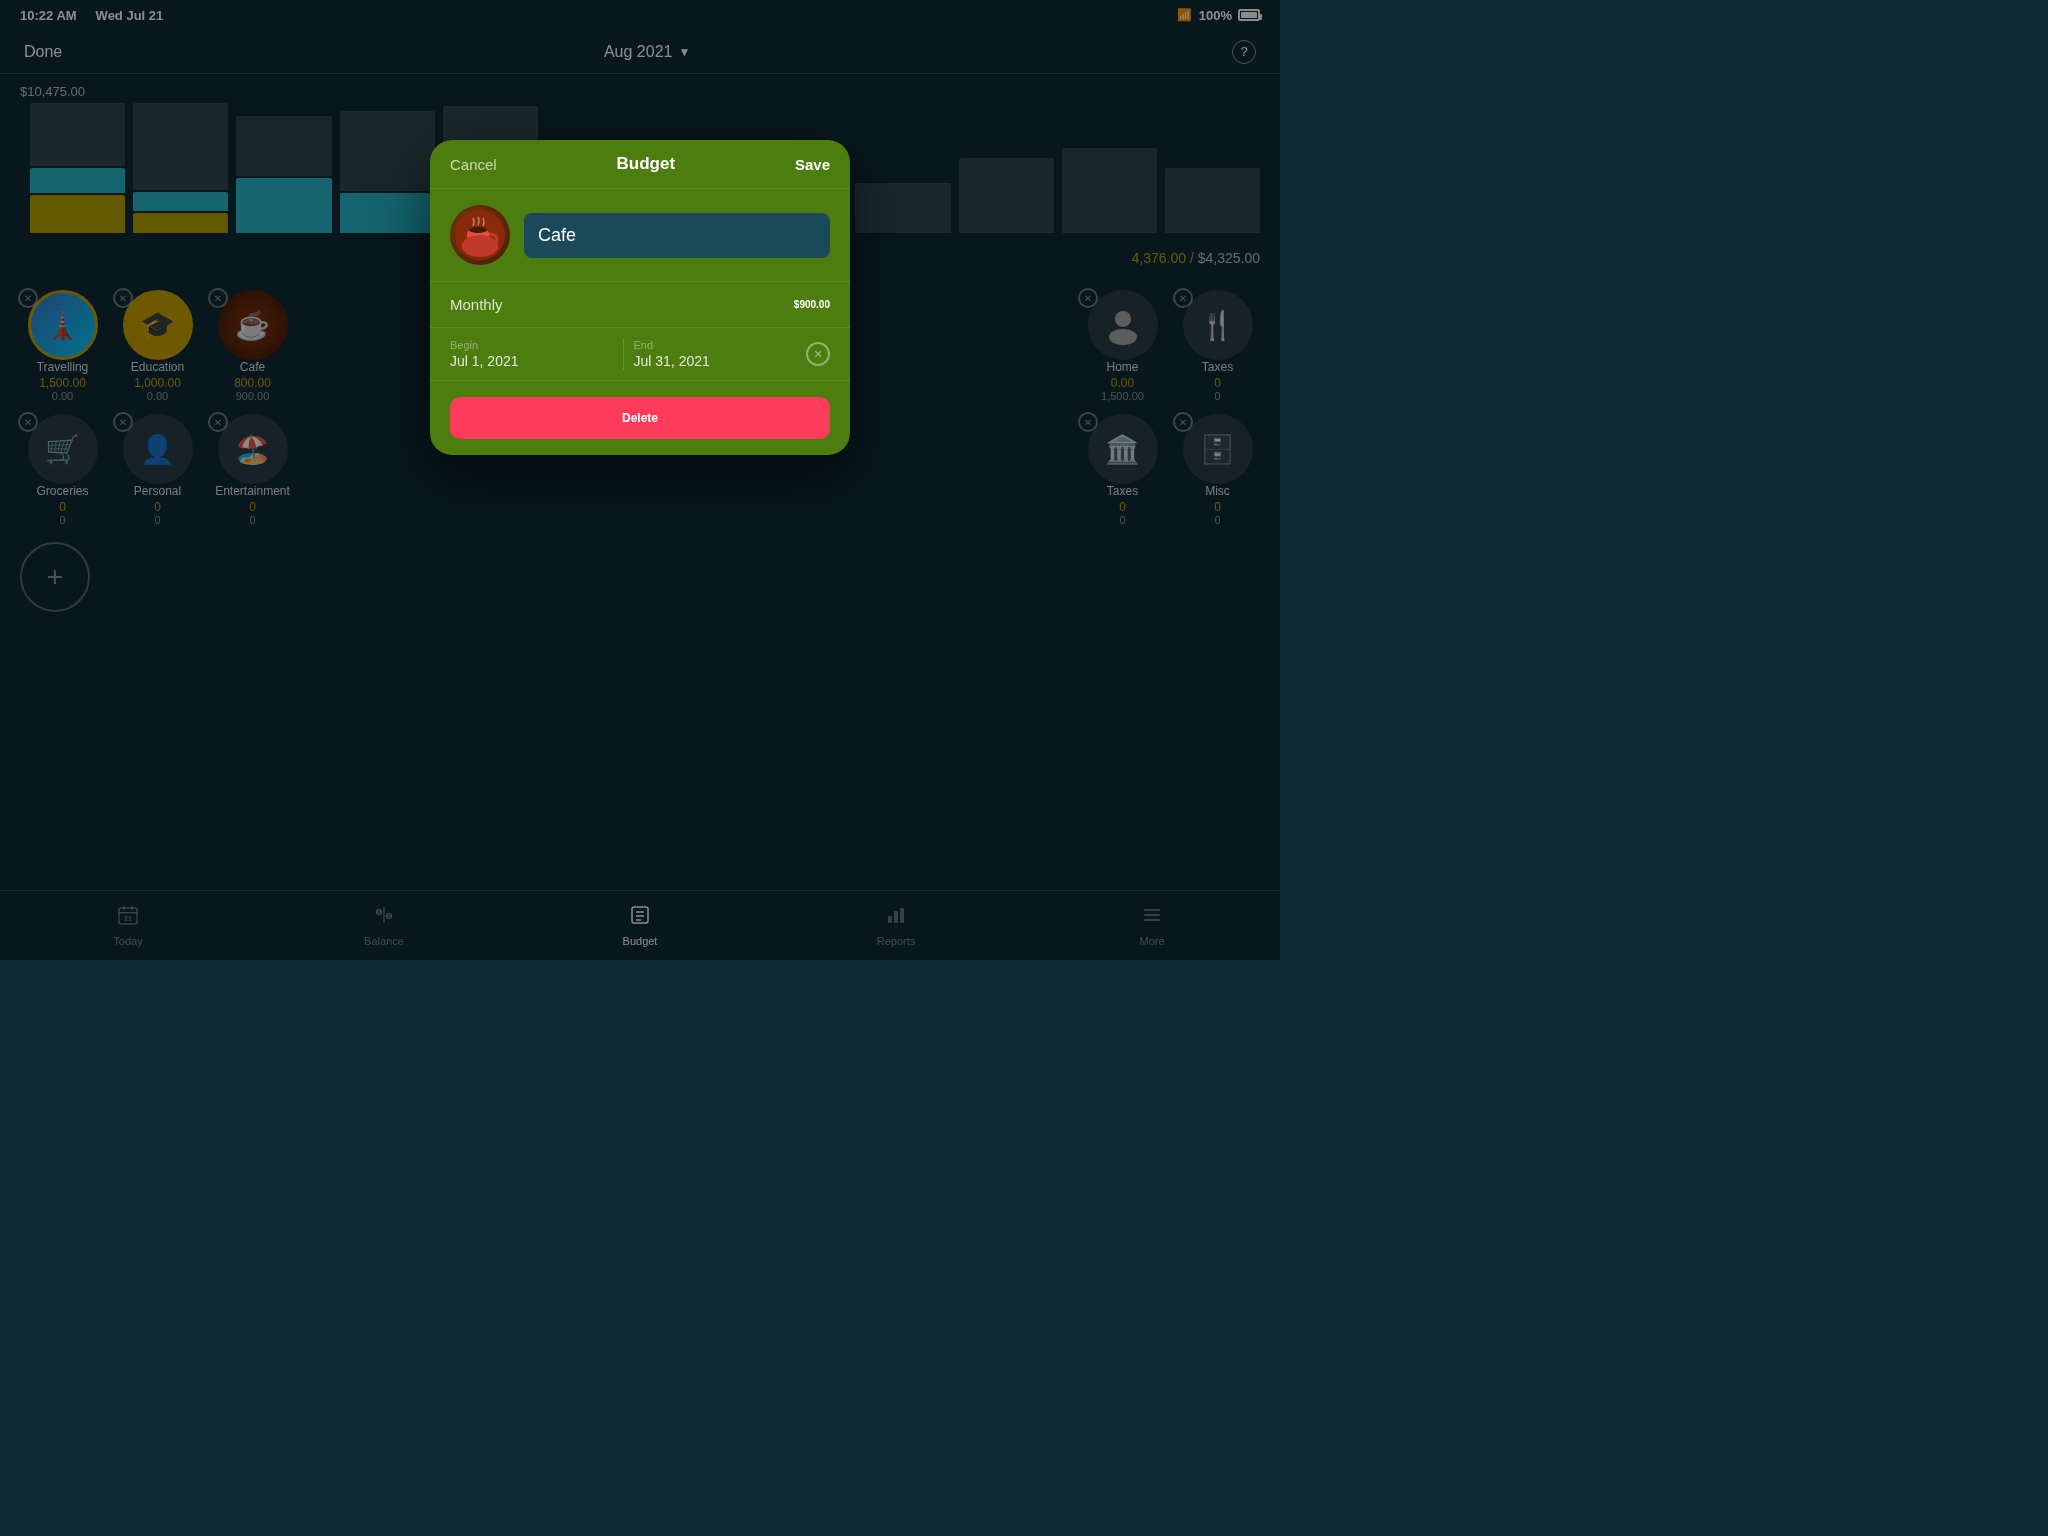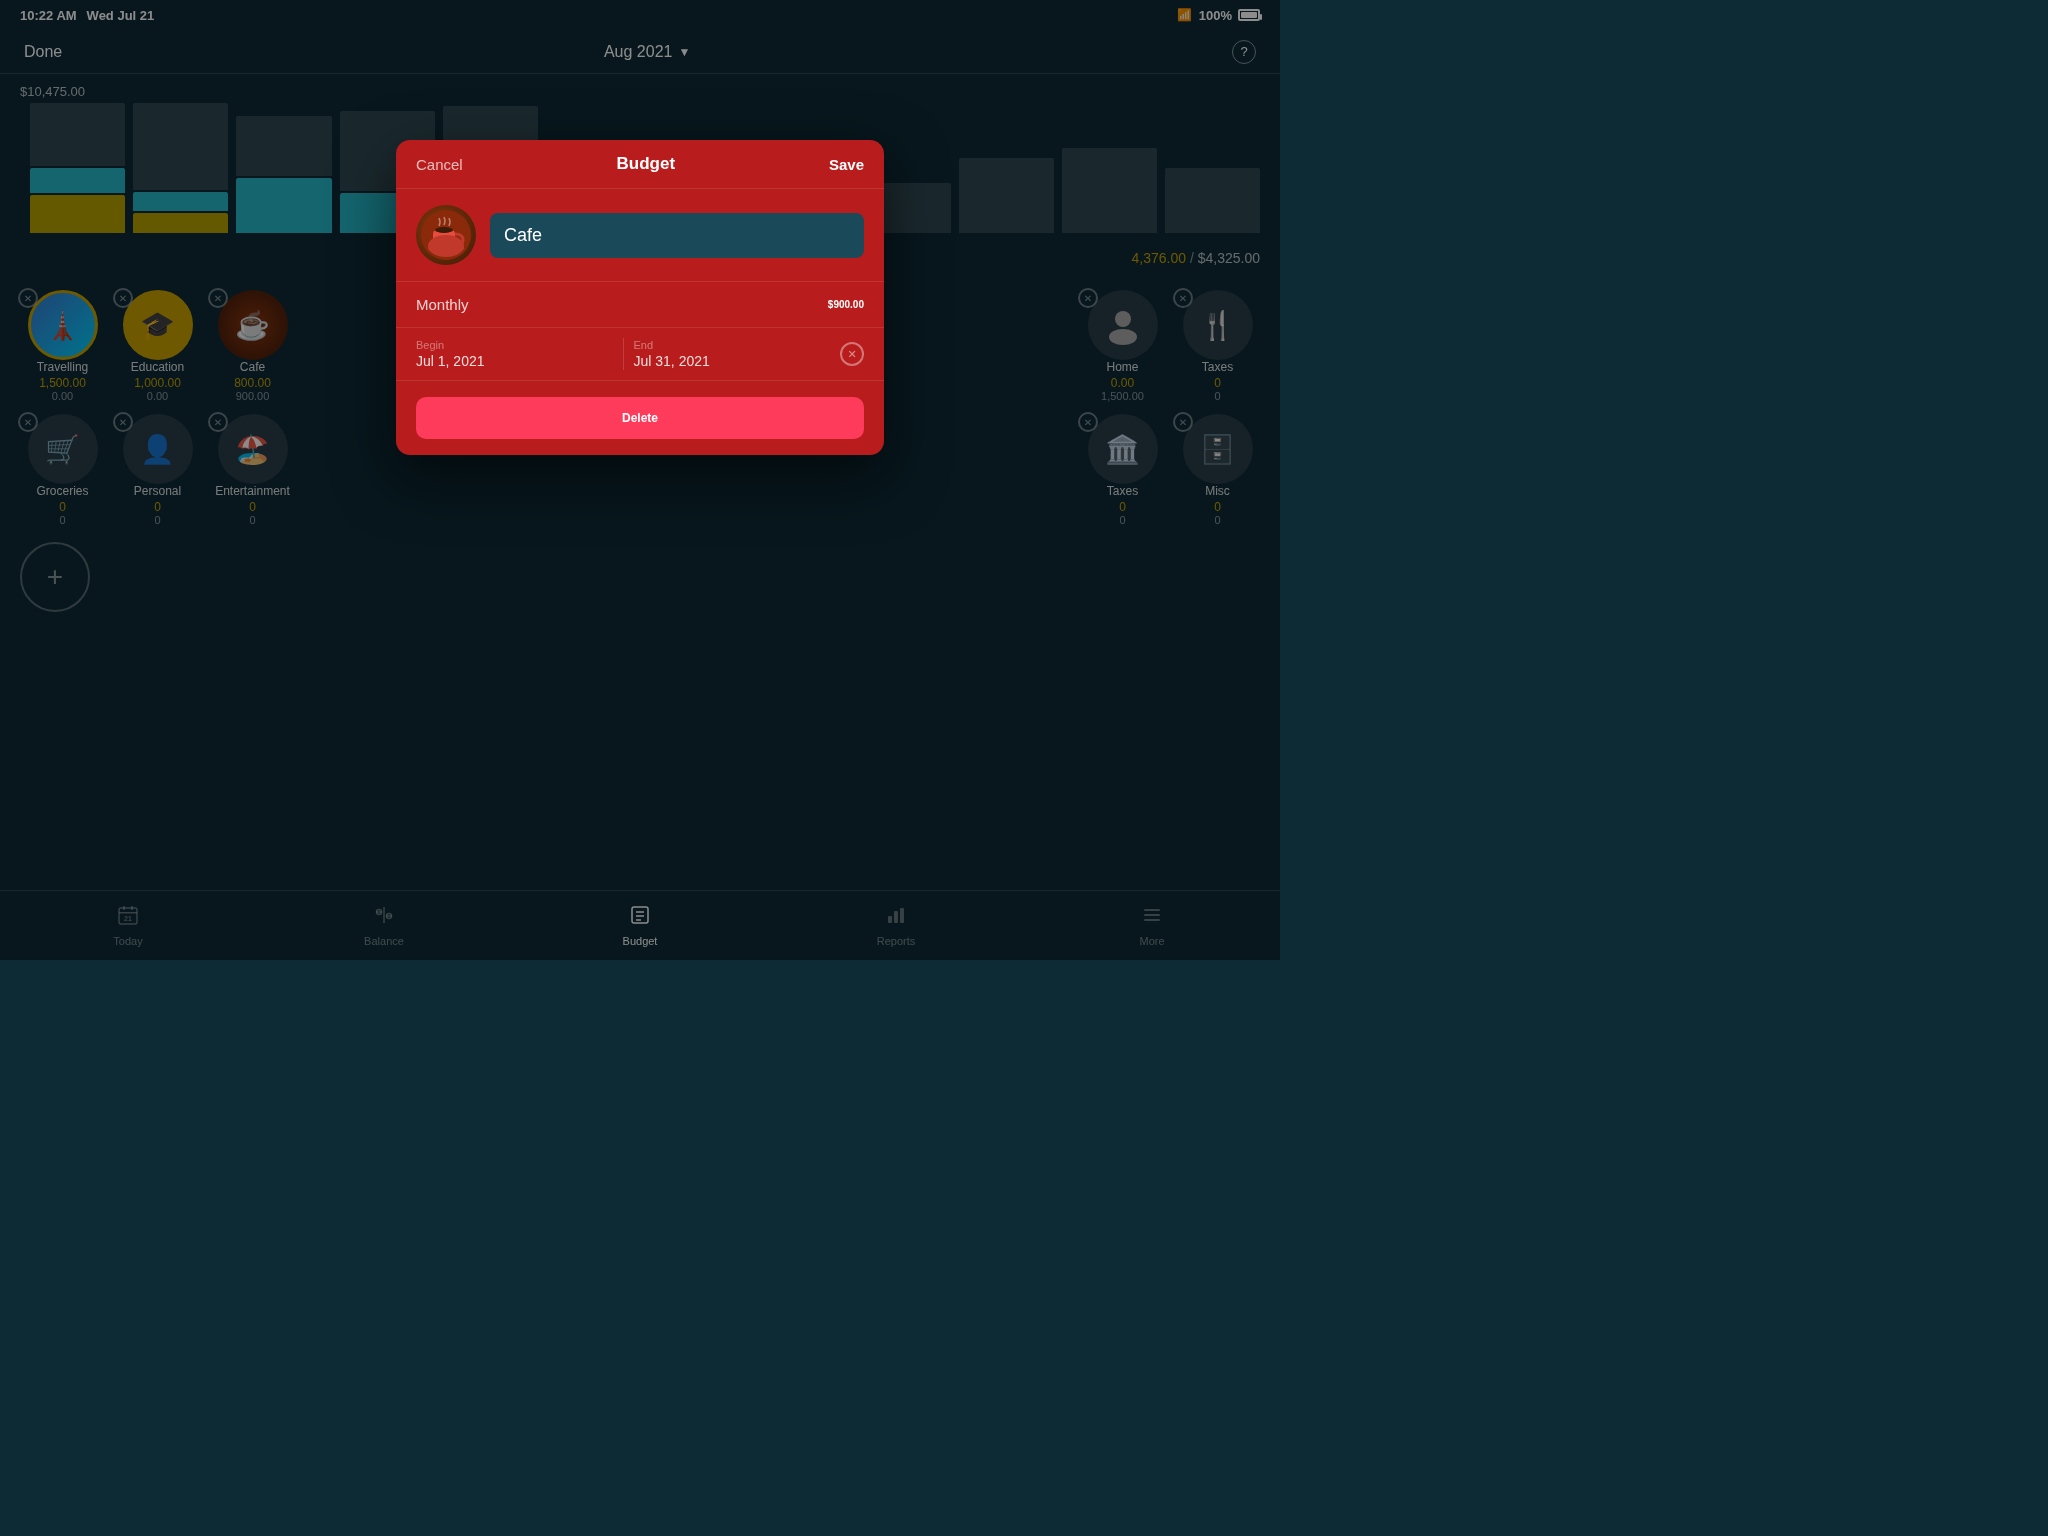--- a/index.html
+++ b/index.html
@@ -17,21 +17,21 @@
     .status-bar {
       display: flex;
       justify-content: space-between;
       align-items: center;
       padding: 6px 20px;
       font-size: 13px;
       font-weight: 600;
       background: #0d2b35;
       height: 30px;
     }
-    .status-left { display: flex; gap: 10px; }
+    .status-left { display: flex; gap: 19px; }
     .status-right { display: flex; align-items: center; gap: 6px; }
     .wifi-icon { font-size: 12px; }
     .battery-icon {
       display: inline-block;
       width: 22px;
       height: 12px;
       border: 2px solid #fff;
       border-radius: 2px;
       position: relative;
     }
@@ -191,23 +191,23 @@
       background: rgba(0,0,0,0.45);
       z-index: 10;
     }
 
     
     .budget-dialog {
       position: absolute;
       top: 140px;
       left: 50%;
       transform: translateX(-50%);
-      width: 488px;
-      background: #b91c1c;
-      border-radius: 14px;
+      width: 420px;
+      background: #4d7c0f;
+      border-radius: 22px;
       z-index: 20;
       overflow: hidden;
       box-shadow: 0 20px 60px rgba(0,0,0,0.6);
     }
     .dialog-header {
       display: flex;
       justify-content: space-between;
       align-items: center;
       padding: 14px 20px;
       border-bottom: 1px solid rgba(255,255,255,0.1);

